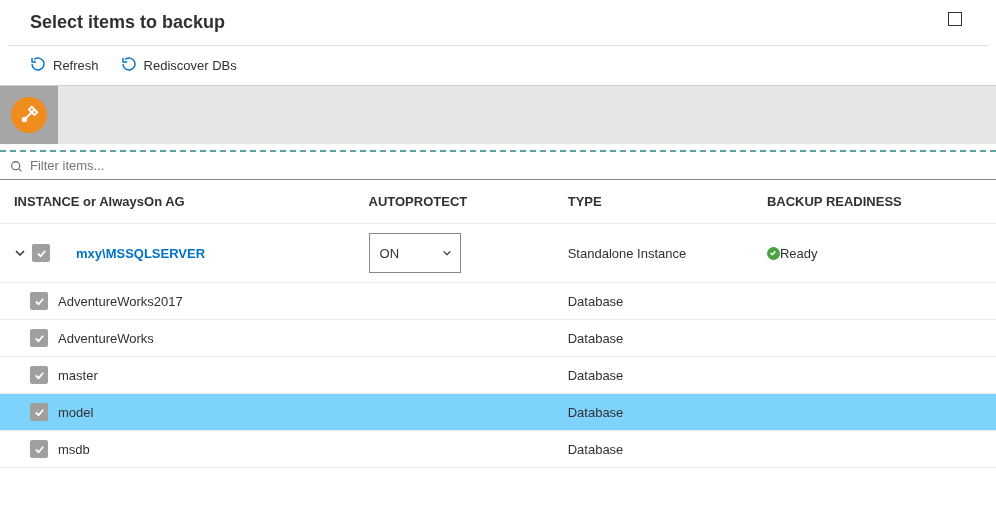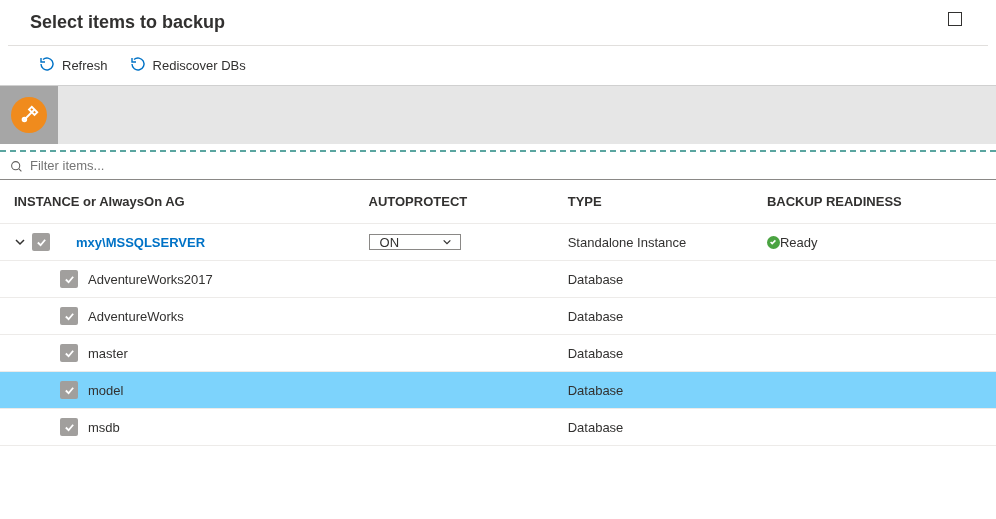--- a/index.html
+++ b/index.html
@@ -1,21 +1,21 @@
 <!DOCTYPE html>
 <html><head>
   <meta charset="utf-8">
   <style>
     * { box-sizing: border-box; margin: 0; padding: 0; }
     body { font-family: "Segoe UI", Arial, sans-serif; font-size: 13px; color: #323130; background: #fff; width: 996px; }
     .header { display: flex; justify-content: space-between; padding: 12px 30px 12px 30px; }
     .header h1 { font-size: 18px; font-weight: 600; }
     .hdr-box { width: 14px; height: 14px; border: 1px solid #323130; margin-right: 4px; }
     .sep { border-top: 1px solid #e1dfdd; margin: 0 8px; }
-    .toolbar { display: flex; align-items: center; padding: 10px 39px; gap: 22px; }
+    .toolbar { display: flex; align-items: center; padding: 10px 30px; gap: 22px; }
     .tool-link { display: flex; align-items: center; gap: 7px; cursor: pointer; color: #323130; }
     .tool-link svg { width: 16px; height: 16px; }
     .info-bar { display: flex; align-items: center; background: #e6e6e6; border-top: 1px solid #d0d0d0; }
     .info-icon { width: 58px; height: 58px; background: #a6a6a6; display: flex; align-items: center; justify-content: center; }
     .info-icon .circ { width: 36px; height: 36px; border-radius: 50%; background: #f08b1d; display: flex; align-items: center; justify-content: center; }
     .info-text { padding-left: 18px; font-size: 13px; }
     .dash-sep { height: 2px; background-image: repeating-linear-gradient(90deg, #5aa5a0 0 6px, transparent 6px 10px); margin-top: 6px; }
     .filter { position: relative; border-bottom: 1px solid #8a8886; padding: 6px 8px; background: #fff; }
     .filter input { border: none; outline: none; width: 100%; font-size: 13px; padding-left: 22px; color: #b91c1c; background: transparent; }
     .filter svg { position: absolute; left: 10px; top: 8px; width: 13px; height: 13px; color: #605e5c; }
@@ -27,24 +27,24 @@
     tbody td:first-child { padding-left: 14px; }
     .col-inst { width: 37%; }
     .col-auto { width: 20%; }
     .col-type { width: 20%; }
     .col-bkp  { width: 23%; }
     .inst-cell { display: flex; align-items: center; gap: 6px; }
     .chev { width: 12px; height: 12px; cursor: pointer; }
     .chk { width: 18px; height: 18px; background: #a19f9d; border-radius: 2px; display: inline-flex; align-items: center; justify-content: center; cursor: pointer; flex-shrink: 0; }
     .chk svg { width: 11px; height: 11px; color: #fff; }
     .inst-name { color: #0072c6; font-weight: 700; margin-left: 20px; }
-    .db-row td:first-child { padding-left: 60px; margin-left: 22px; }
+    .db-row td:first-child { padding-left: 30px; margin-left: 22px; }
     .db-row.light { background: #7dd3fc; }
     .db-cell { display: flex; align-items: center; gap: 10px; }
-    .autoprot { display: inline-flex; align-items: center; justify-content: space-between; border: 1px solid #8a8886; height: 16px; width: 92px; padding: 0 8px 0 10px; cursor: pointer; }
+    .autoprot { display: inline-flex; align-items: center; justify-content: space-between; border: 1px solid #8a8886; height: 40px; width: 92px; padding: 0 8px 0 10px; cursor: pointer; }
     .autoprot svg { width: 10px; height: 10px; }
     .ready { display: flex; align-items: center; gap: 0; }
     .ready .ok { width: 13px; height: 13px; border-radius: 50%; background: #4aa341; display: inline-flex; align-items: center; justify-content: center; }
     .ready .ok svg { width: 8px; height: 8px; color: #fff; }
     tbody { border-bottom: 1px solid #edebe9; }
   </style>
 </head>
 <body>
 
 <div class="header">

